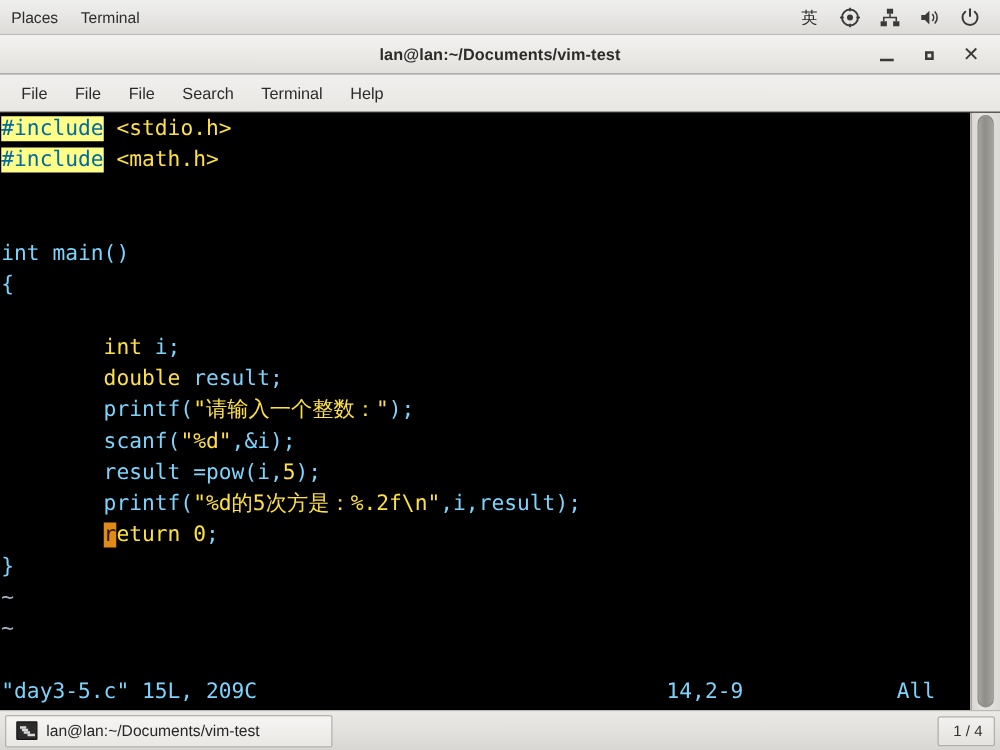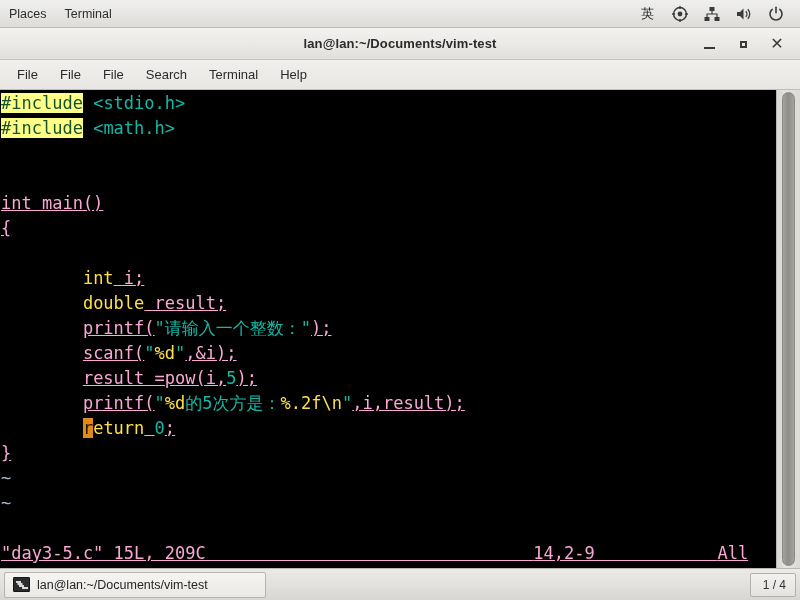--- a/index.html
+++ b/index.html
@@ -110,26 +110,26 @@
     padding: 1px 0 0 0;
     font-family: "DejaVu Sans Mono", monospace;
     font-size: 17px;
     line-height: 25px;
     white-space: pre;
     color: #00dd00;
   }
   .trow { height: 25px; line-height: 25px; padding-left: 1px; }
 
   
-  .c-green   { color: #f9a8d4; text-decoration: underline; }
-  .c-red     { color: #14b8a6; }
+  .c-green   { color: #7dd3fc; }
+  .c-red     { color: #fde047; }
   .c-olive   { color: #fde047; }
   .c-blue    { color: #a6b8c8; }
   .c-white   { color: #d8d8d8; }
-  .hl-search { background: #ffff87; color: #14532d; }
+  .hl-search { background: #ffff87; color: #0369a1; }
   .cursor    { background: #e08a18; color: #2a1800; }
 
   
   #term-scrollbar {
     position: absolute; right: 0; top: 0;
     width: 24px; height: 100%;
     background: linear-gradient(to right, #d9d7d3 0%, #e6e4e0 40%, #dcdad6 100%);
     border-left: 1px solid #b9b7b3;
   }
   #term-scroll-thumb {

